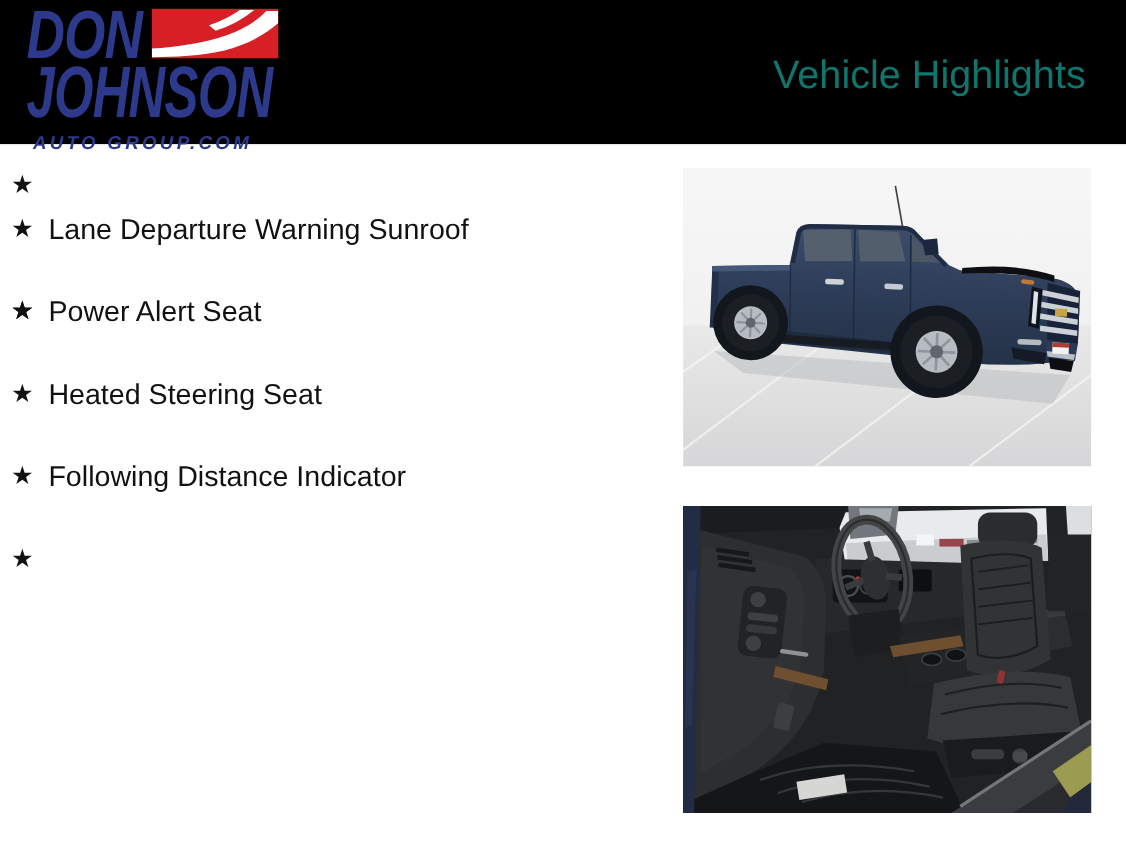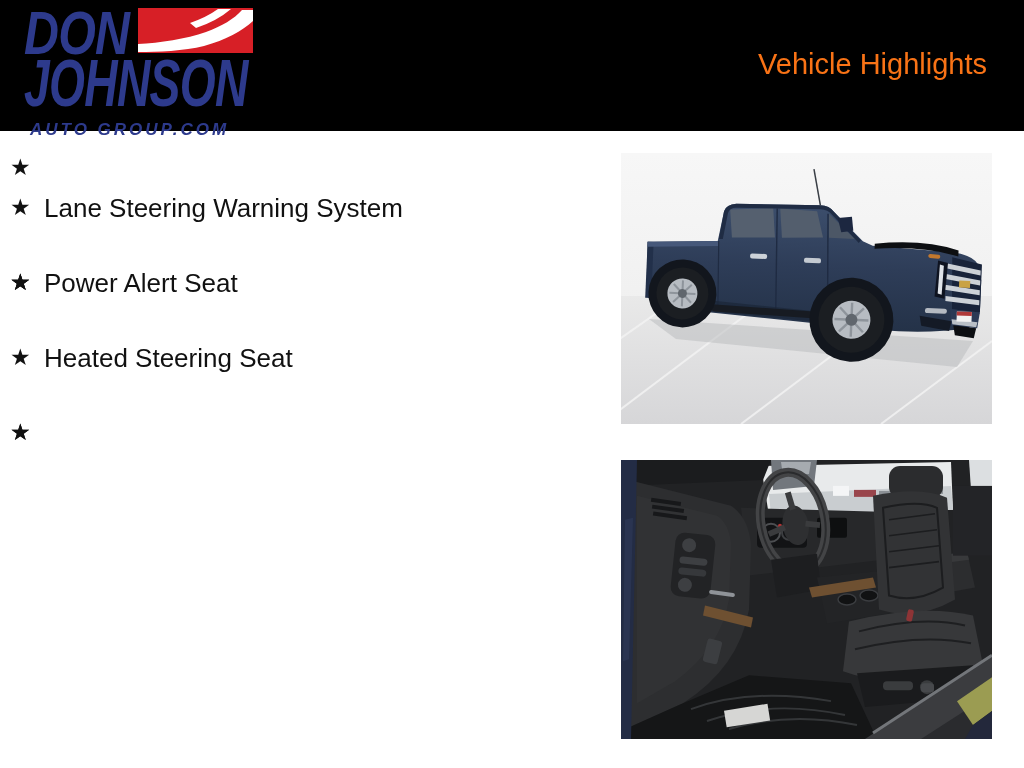--- a/index.html
+++ b/index.html
@@ -21,21 +21,21 @@
     position:absolute;left:14px;top:42px;margin:0;
     font-weight:bold;font-size:66px;line-height:1;color:#2d3a8c;
     transform:scaleX(.70);transform-origin:0 0;letter-spacing:-1px;white-space:nowrap;
   }
   .logo-tagline{
     position:absolute;left:8px;top:101px;width:240px;margin:12px;text-align:left;
     font-weight:bold;font-size:17px;line-height:1;color:#2d3a8c;letter-spacing:3px;white-space:nowrap;
   }
   .vh-title{
     position:absolute;right:37px;top:50px;margin:0;
-    color:#f97316;font-size:29px;font-weight:normal;line-height:1;white-space:nowrap;
+    color:#0f766e;font-size:36px;font-weight:normal;line-height:1;white-space:nowrap;
   }
   
   .features{
     position:absolute;left:10px;top:151px;width:520px;
     margin:0;padding:0;list-style:none;
   }
   .features li{
     position:relative;padding-left:34px;margin:0 0 40px 0;
     font-size:26px;line-height:35px;color:#111;
   }
@@ -65,38 +65,39 @@
   </div>
   <h1 class="vh-title">Vehicle Highlights</h1>
 </div>
 
 <ul class="features">
   <li>
     <span class="star">★</span>
   </li>
   <li>
     <span class="star">★</span>
-    <span>Lane Steering Warning System</span>
+    <span>Lane Departure Warning Sunroof</span>
   </li>
   <li>
     <span class="star">★</span>
   </li>
   <li>
     <span class="star">★</span>
   </li>
   <li>
     <span class="star">★</span>
     <span>Power Alert Seat</span>
   </li>
   <li>
     <span class="star">★</span>
     <span>Heated Steering Seat</span>
   </li>
   <li>
     <span class="star">★</span>
+    <span>Following Distance Indicator</span>
   </li>
   <li>
     <span class="star">★</span>
   </li>
 </ul>
 
 <div class="photo photo-exterior" title="Dark blue crew-cab pickup truck, front three-quarter view in gray studio">
   <svg viewBox="0 0 371 271" preserveAspectRatio="none" aria-hidden="true">
     <defs>
       <linearGradient id="wallG" x1="0" y1="0" x2="0" y2="1">

